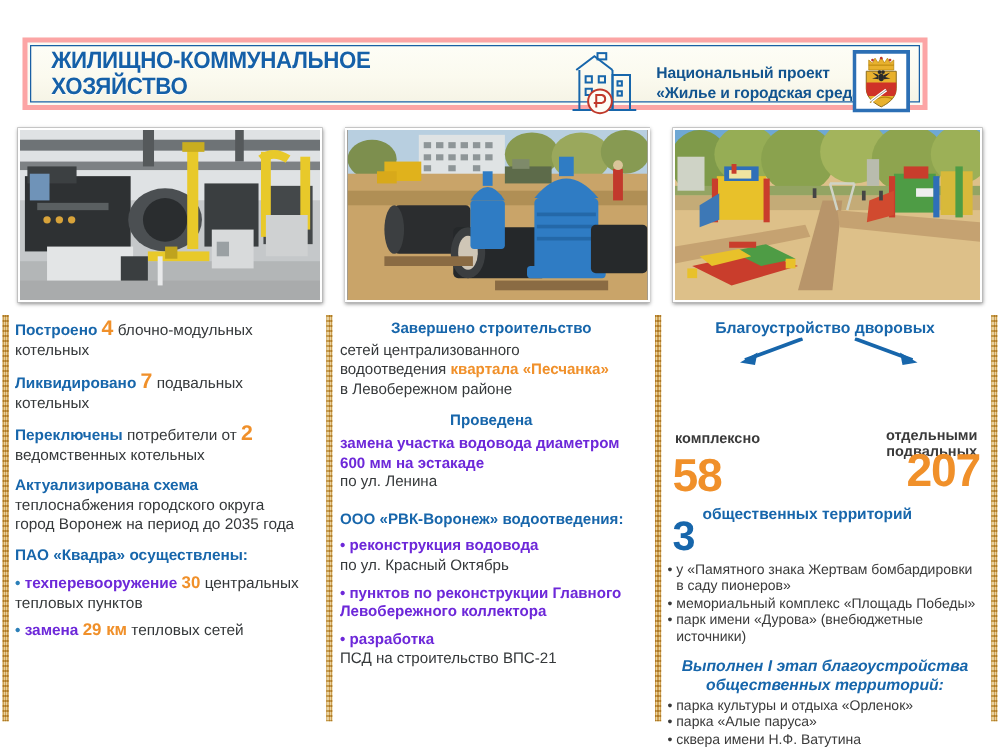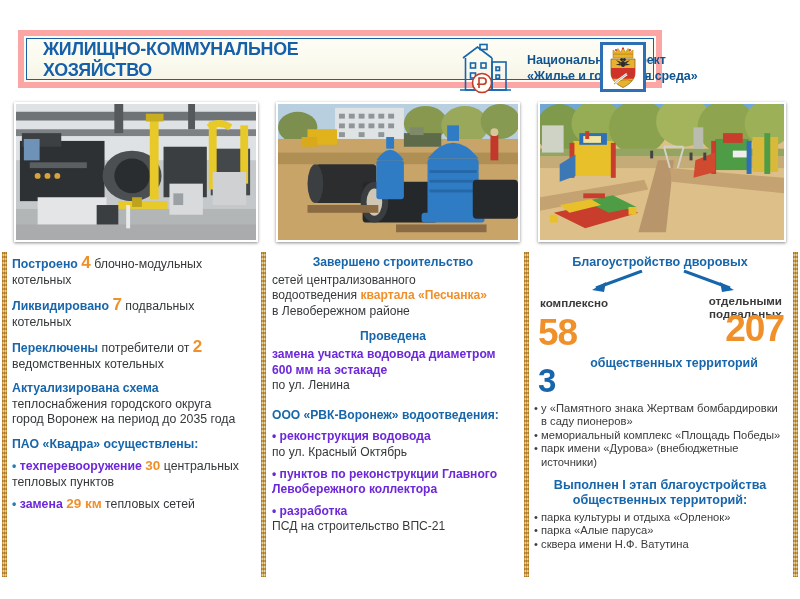--- a/index.html
+++ b/index.html
@@ -13,23 +13,23 @@
     font-family: "Liberation Sans", sans-serif;
     overflow: hidden;
     position: relative;
   }
 
   
   .header {
     position: absolute;
     left: 18px;
     top: 30px;
-    width: 644px;
+    width: 724px;
     height: 58px;
-    border: 6px solid #fca5a5;
+    border: 4px solid #fca5a5;
     background: #fbfbf4;
     box-sizing: border-box;
     padding: 2px;
   }
   .header-inner {
     width: 100%;
     height: 100%;
     border: 1px solid #1a5fa4;
     box-sizing: border-box;
     background: linear-gradient(180deg,#fdfdf6 0%, #fbfaef 55%, #f6f4e6 100%);
@@ -151,20 +151,21 @@
     font-weight: bold;
     font-size: 12.6px;
     line-height: 15px;
     text-align: center;
   }
   .arrows { position: relative; height: 26px; }
   .arrows svg { position: absolute; left: 0; top: 0; }
   .kompl-row {
     position: relative;
     height: 62px;
+    margin-top: 48px;
   }
   .lbl-small {
     position: absolute;
     color: #3a3a3a;
     font-weight: bold;
     font-size: 11.6px;
     line-height: 13px;
   }
   .lbl-small.left  { left: 6px;  top: 0px; }
   .lbl-small.right { right: 4px; top: -2px; text-align: center; }
@@ -195,21 +196,21 @@
     font-size: 12.4px;
     line-height: 14.5px;
     text-align: center;
   }
   .three-sub {
     margin-left: 28px;
     color: #1766ab;
     font-weight: bold;
     font-size: 12.4px;
     line-height: 15px;
-    text-align: center;
+    text-align: left;
   }
   ul.bul {
     list-style: none;
     margin: 2px 0 0 0;
     padding: 0;
   }
   ul.bul li {
     font-size: 11.2px;
     line-height: 13.4px;
     color: #3a3a3a;
@@ -604,21 +605,21 @@
     <div class="three">3</div>
     <div class="three-sub">общественных территорий</div>
   </div>
 
   <ul class="bul">
     <li>у «Памятного знака Жертвам бомбардировки в саду пионеров»</li>
     <li>мемориальный комплекс «Площадь Победы»</li>
     <li>парк имени «Дурова» (внебюджетные источники)</li>
   </ul>
 
-  <div class="c3head" style="margin-top:9px;">
+  <div class="c3head" style="margin-top:9px;font-style:italic;">
     <div>Выполнен I этап благоустройства</div>
     <div>общественных территорий:</div>
   </div>
 
   <ul class="bul" style="margin-top:3px;">
     <li>парка культуры и отдыха «Орленок»</li>
     <li>парка «Алые паруса»</li>
     <li>сквера имени Н.Ф. Ватутина</li>
   </ul>
 </div>

